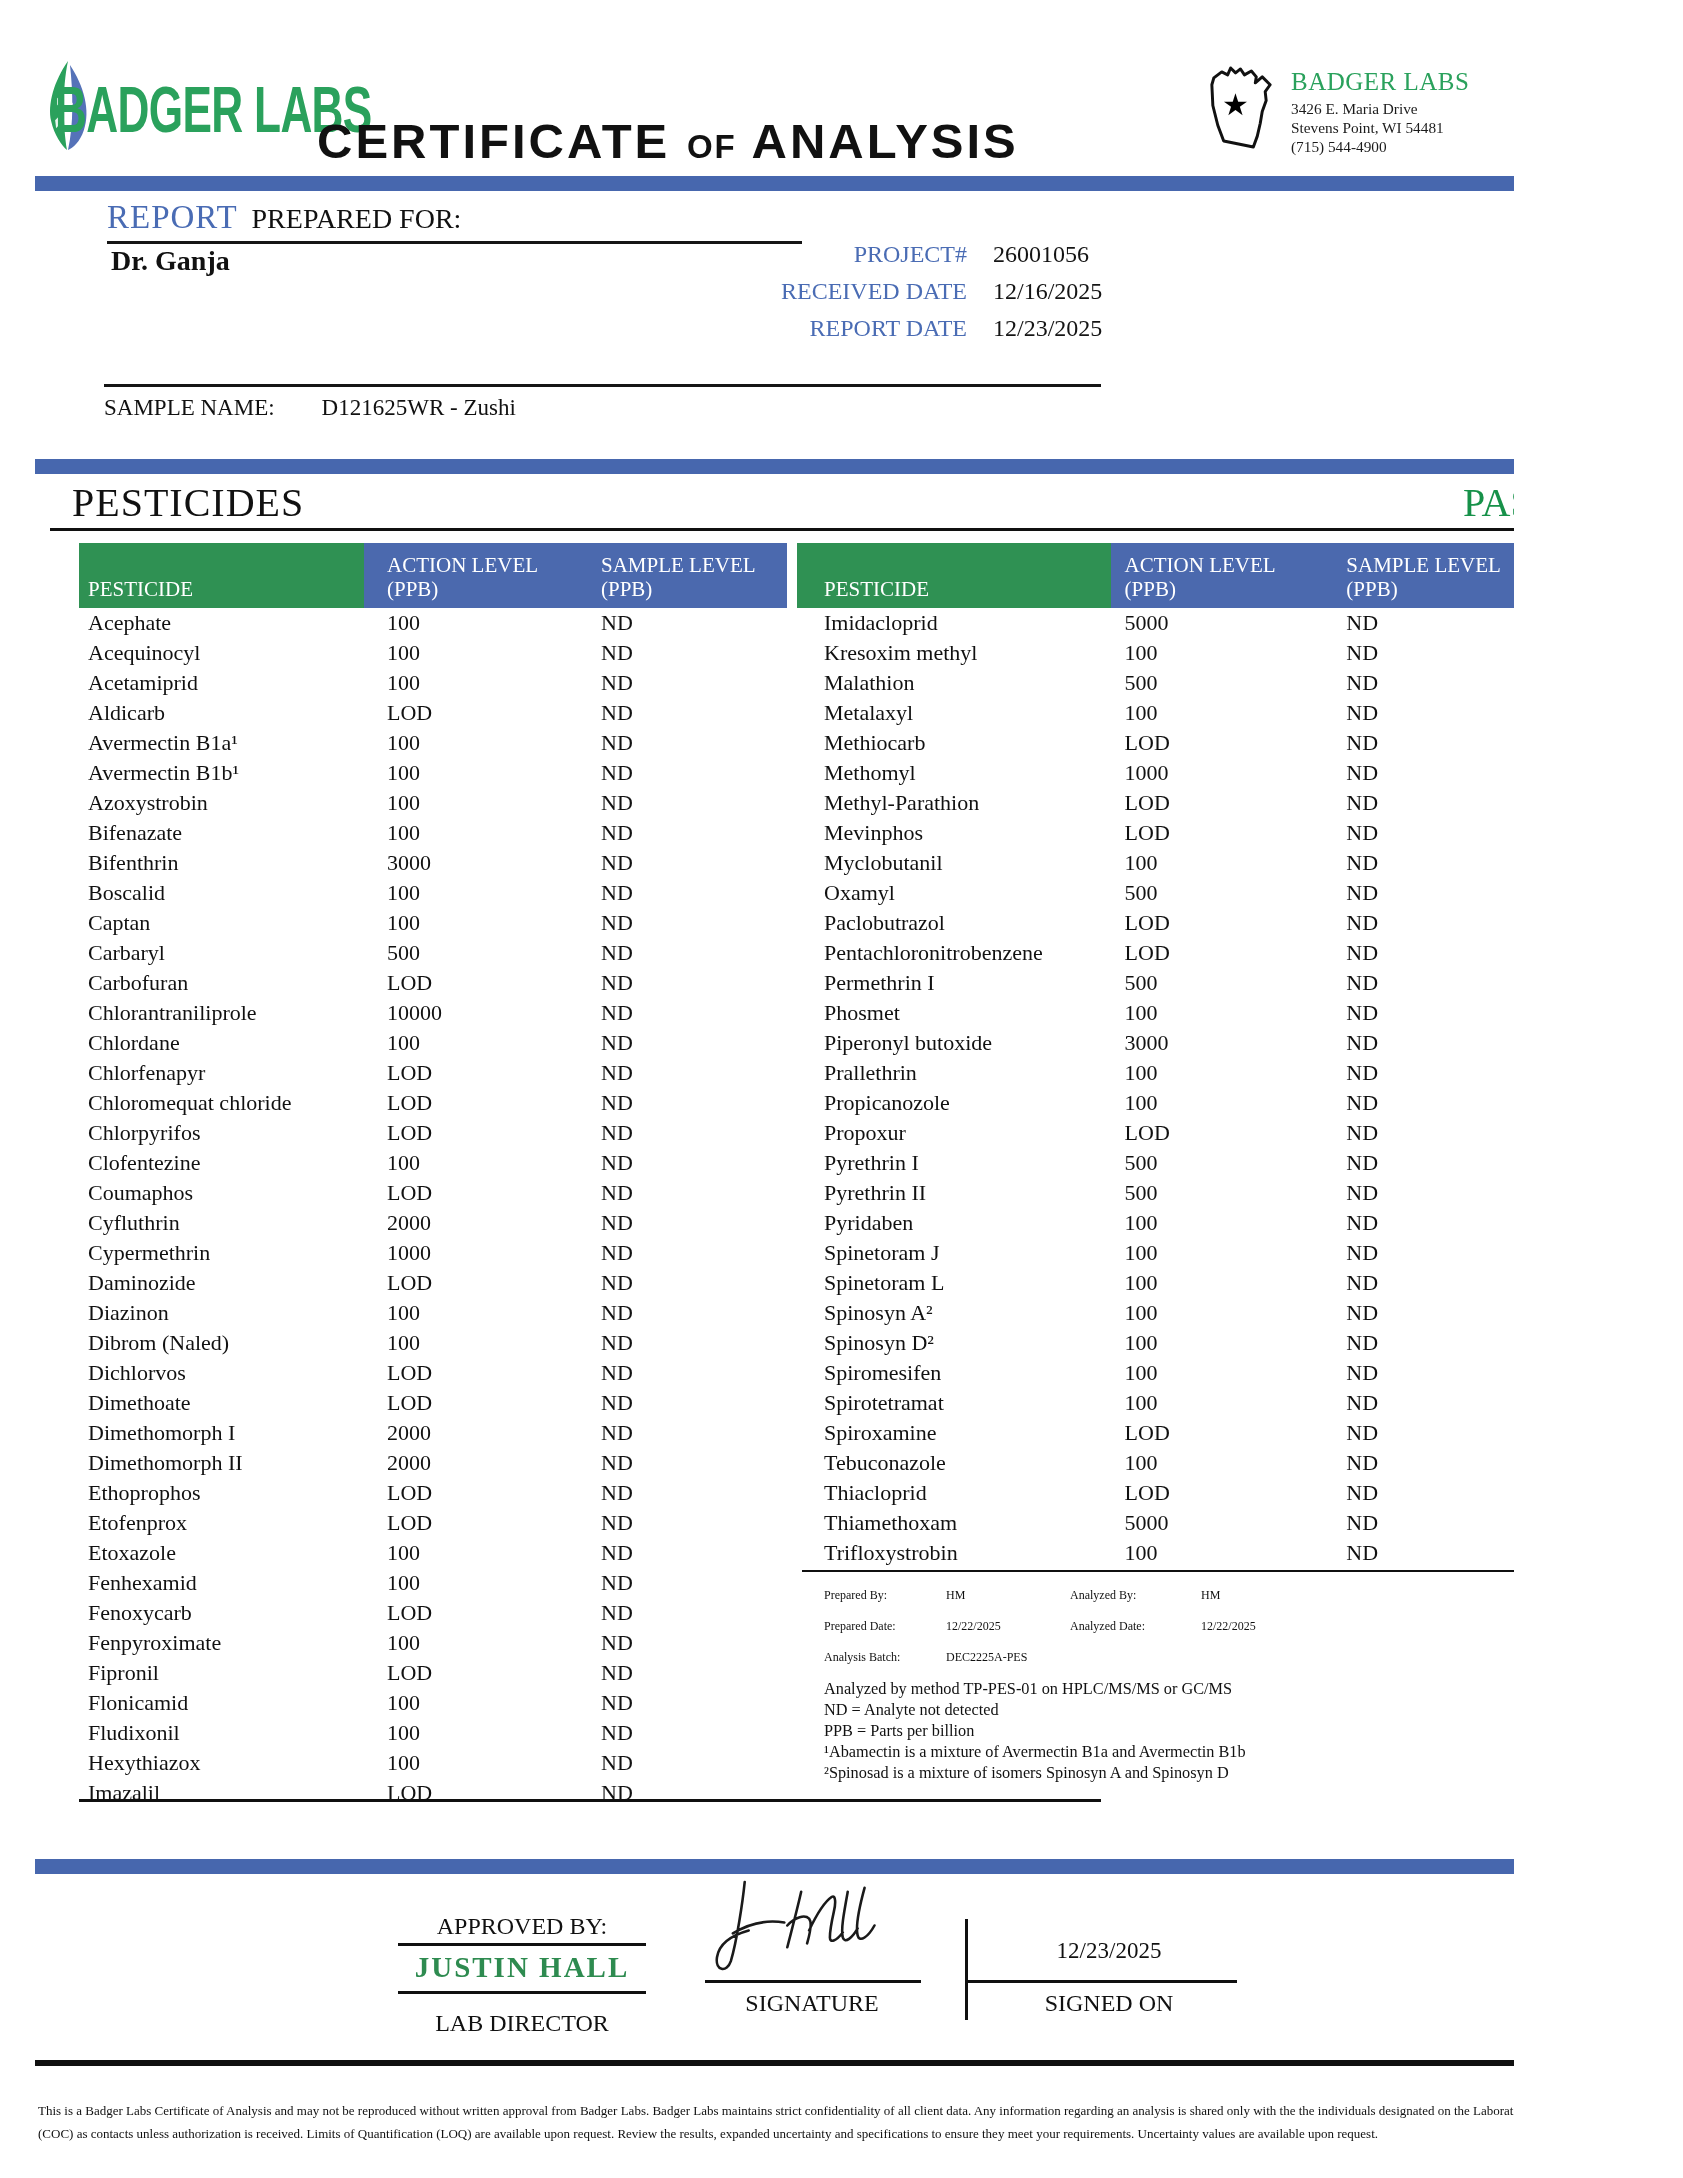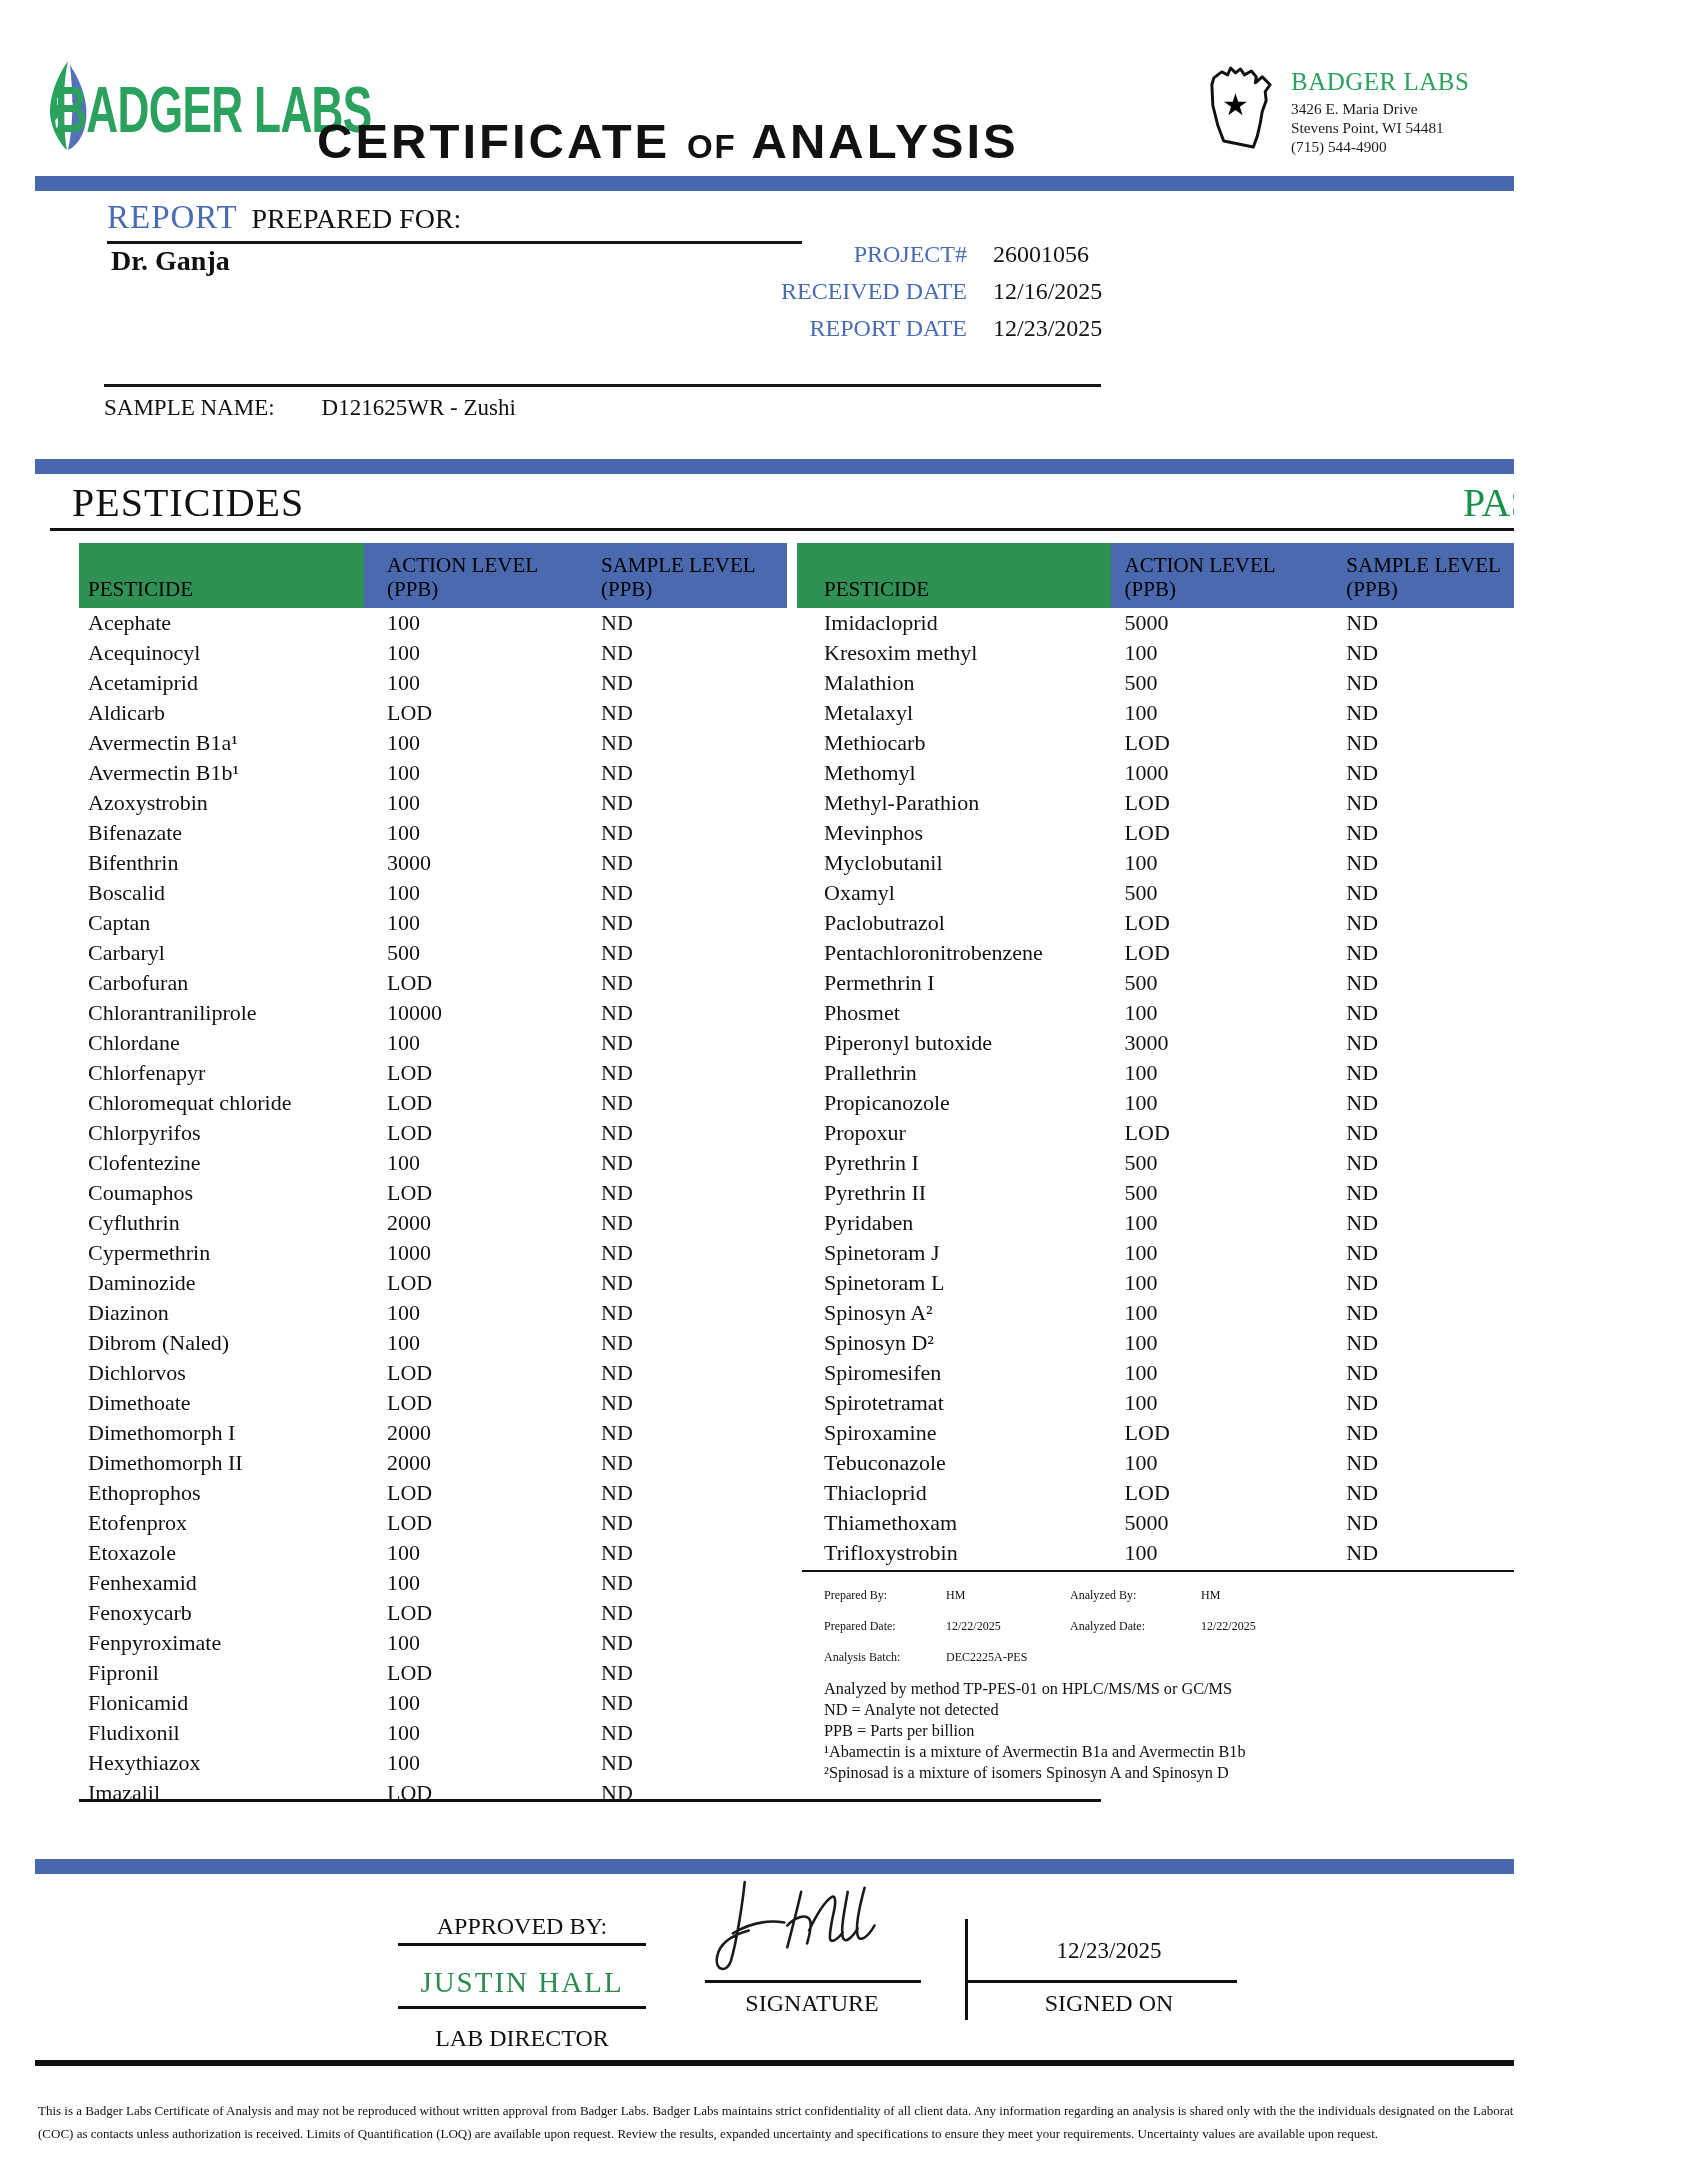--- a/index.html
+++ b/index.html
@@ -51,21 +51,21 @@
     display:flex;justify-content:space-between;align-items:flex-end;padding-bottom:2px;}
   .section-title{font-size:40px;letter-spacing:1px;padding-left:22px;}
   .section-status{font-size:40px;color:var(--pass-green);padding-right:10px;}
 
   
   .ptable{position:absolute;top:543px;}
   .ptable.tleft{left:79px;width:708px;}
   .ptable.tright{left:797px;width:762px;}
   .thead{display:flex;height:65px;}
   .th{display:flex;flex-direction:column;justify-content:flex-end;padding-bottom:7px;
-      color:#000000;font-size:21px;line-height:24px;box-sizing:border-box;}
+      color:#ffffff;font-size:21px;line-height:24px;box-sizing:border-box;}
   .th.green{background:var(--cell-green);}
   .th.blue{background:var(--cell-blue);}
   .tleft .th-name{width:285px;padding-left:9px;}
   .tleft .th-act{width:214px;padding-left:23px;}
   .tleft .th-samp{width:209px;padding-left:23px;}
   .tright .th-name{width:314px;padding-left:27px;}
   .tright .th-act{width:222px;padding-left:14px;}
   .tright .th-samp{width:227px;padding-left:14px;}
   .trow{display:flex;height:30px;line-height:30px;font-size:22px;}
   .c{box-sizing:border-box;white-space:nowrap;}
@@ -81,21 +81,21 @@
   
   .notes{padding-left:27px;margin-top:12px;width:554px;}
   .meta{display:grid;grid-template-columns:122px 124px 131px auto;row-gap:9px;
         font-size:12px;line-height:22px;}
   .defs{margin-top:10px;font-size:16.3px;line-height:21px;}
 
   
   .approved-box{position:absolute;left:398px;top:1913px;width:248px;text-align:center;}
   .app-label{font-size:24px;padding-bottom:3px;border-bottom:3px solid #101010;}
   .app-name{font-size:29px;color:var(--approver-green);letter-spacing:2px;
-            padding:20px 0 7px 0;border-bottom:3px solid #101010;}
+            padding:5px 0 7px 0;border-bottom:3px solid #101010;font-weight:bold;}
   .app-role{font-size:24px;padding-top:16px;}
   .sig-svg{position:absolute;left:705px;top:1874px;}
   .sig-line{position:absolute;left:705px;top:1980px;width:216px;height:3px;background:#101010;}
   .sig-label{position:absolute;left:693px;top:1990px;width:238px;text-align:center;font-size:24px;}
   .vdiv{position:absolute;left:965px;top:1919px;width:3px;height:101px;background:#101010;}
   .signed-date{position:absolute;left:985px;top:1938px;width:248px;text-align:center;font-size:23px;}
   .date-line{position:absolute;left:968px;top:1980px;width:269px;height:3px;background:#101010;}
   .signed-label{position:absolute;left:985px;top:1990px;width:248px;text-align:center;font-size:24px;}
 
   

